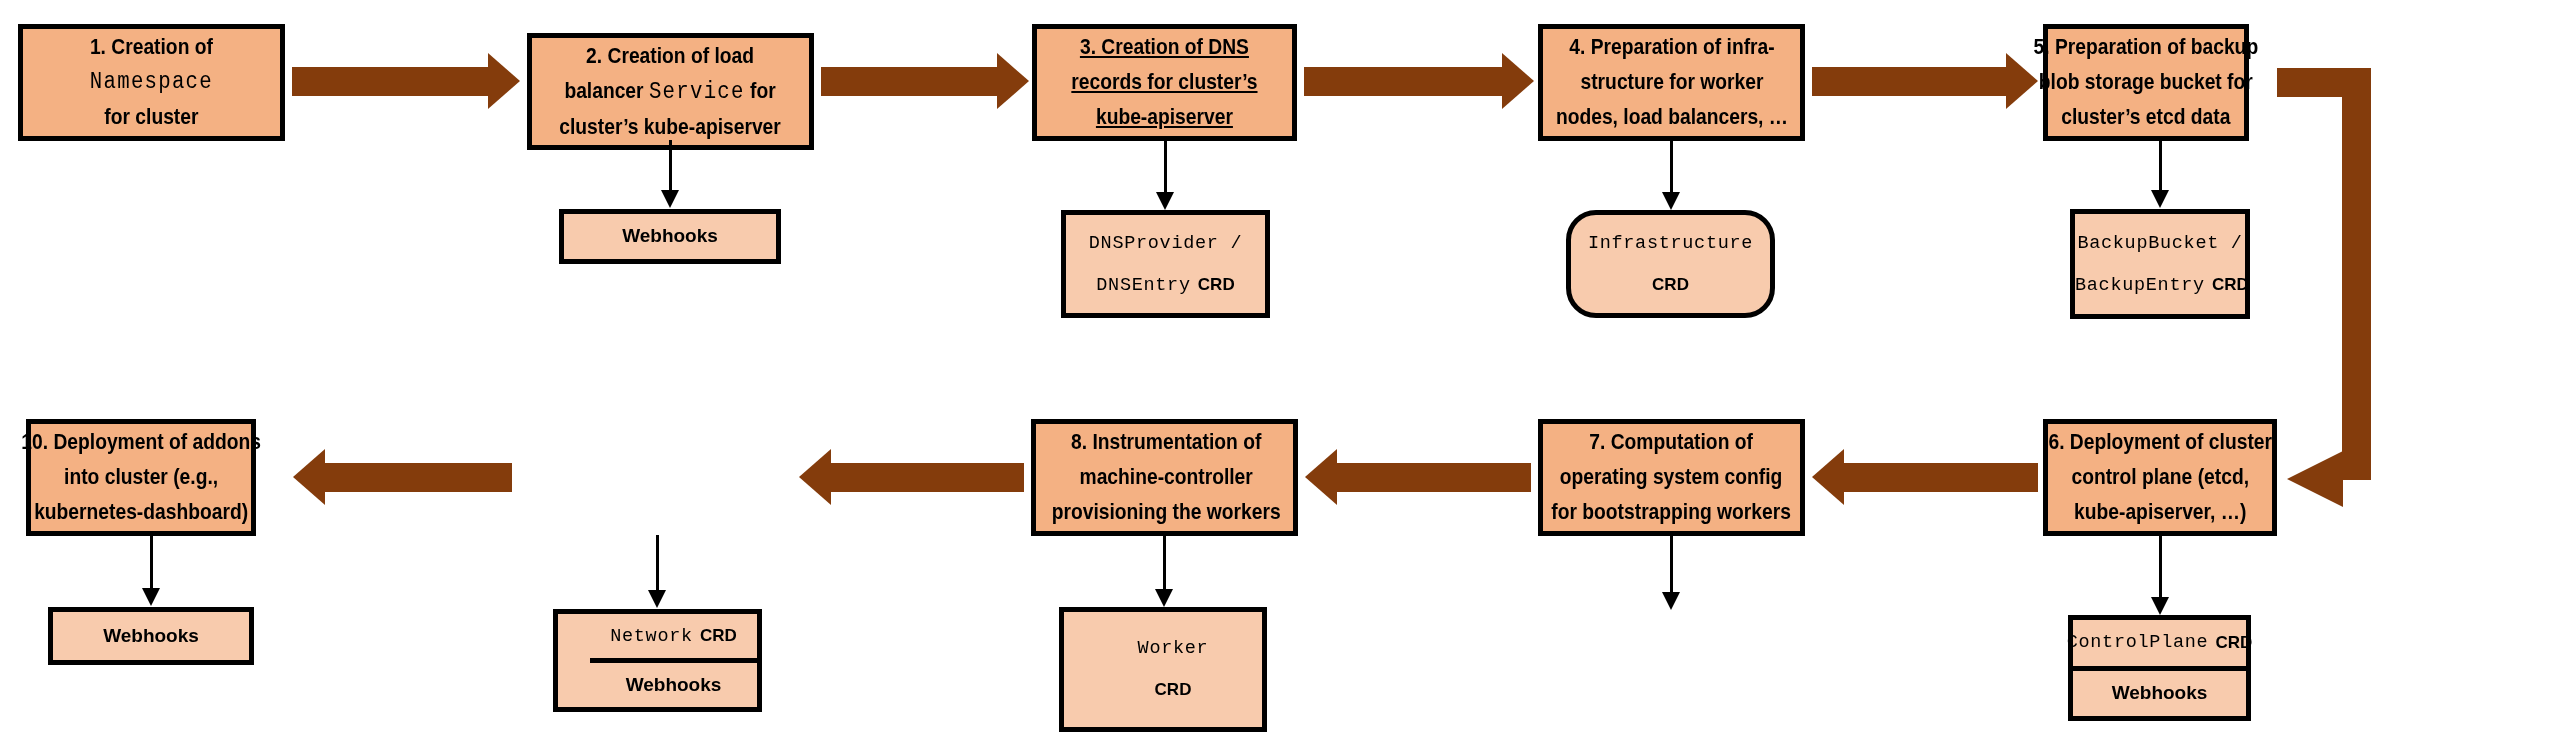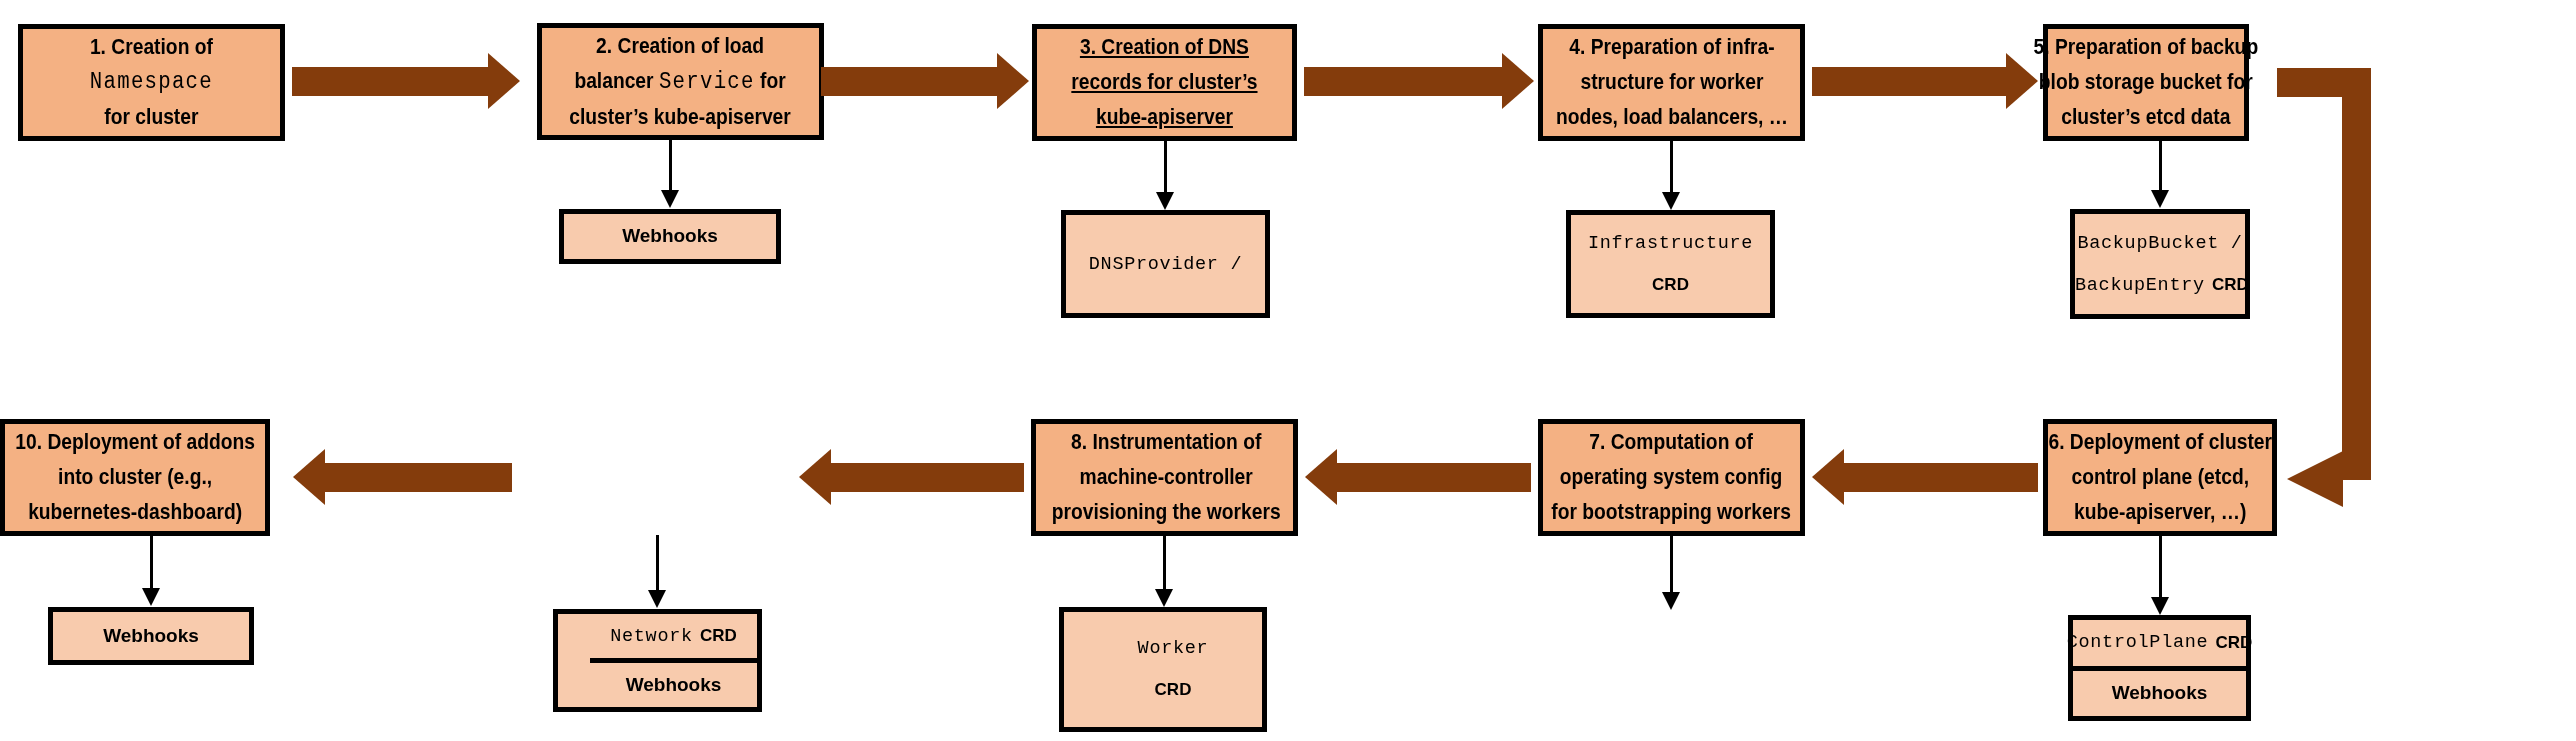--- a/index.html
+++ b/index.html
@@ -104,21 +104,21 @@
       <div class="ln imono"><span>Namespace</span></div>
       <div class="ln"><span>for cluster</span></div>
     </div>
   </div>
 
   <div class="arrow right" style="left:292px;top:53px;width:228px;">
     <div class="shaft"></div>
     <div class="head"></div>
   </div>
 
-  <div class="box" style="left:527px;top:23px;width:287px;margin-left:10px;">
+  <div class="box" style="left:527px;top:33px;width:287px;">
     <div class="lbl">
       <div class="ln"><span>2. Creation of load</span></div>
       <div class="ln"><span>balancer </span><span class="imono">Service</span><span> for</span></div>
       <div class="ln"><span>cluster’s kube-apiserver</span></div>
     </div>
   </div>
 
   <div class="conn" style="left:661px;top:140px;height:68px;">
     <div class="stem"></div>
     <div class="tip"></div>
@@ -141,41 +141,42 @@
     </div>
   </div>
 
   <div class="conn" style="left:1156px;top:140px;height:70px;">
     <div class="stem"></div>
     <div class="tip"></div>
   </div>
 
   <div class="sub" style="left:1061px;top:210px;width:209px;height:108px;">
     <div class="subline"><span>DNSProvider /</span></div>
+    <div class="subline"><span>DNSEntry</span><span class="crd gap">CRD</span></div>
   </div>
 
   <div class="arrow right" style="left:1304px;top:53px;width:230px;">
     <div class="shaft"></div>
     <div class="head"></div>
   </div>
 
   <div class="box" style="left:1538px;top:23.5px;width:267px;">
     <div class="lbl">
       <div class="ln"><span>4. Preparation of infra-</span></div>
       <div class="ln"><span>structure for worker</span></div>
       <div class="ln"><span>nodes, load balancers, …</span></div>
     </div>
   </div>
 
   <div class="conn" style="left:1662px;top:140px;height:70px;">
     <div class="stem"></div>
     <div class="tip"></div>
   </div>
 
-  <div class="sub" style="left:1566px;top:210px;width:209px;height:108px;">
+  <div class="sub" style="left:1566px;top:210px;width:209px;height:108px;border-radius:30px;">
     <div class="subline"><span>Infrastructure</span></div>
     <div class="subline"><span class="crd">CRD</span></div>
   </div>
 
   <div class="arrow right" style="left:1812px;top:53px;width:226px;">
     <div class="shaft"></div>
     <div class="head"></div>
   </div>
 
   <div class="box" style="left:2043px;top:23.5px;width:206px;">
@@ -284,21 +285,21 @@
     <div class="subrow">
         <span class="wh">Webhooks</span>
       </div>
   </div>
 
   <div class="arrow left" style="left:293px;top:449px;width:219px;">
     <div class="shaft"></div>
     <div class="head"></div>
   </div>
 
-  <div class="box" style="left:0;top:419px;width:270px;">
+  <div class="box" style="left:26px;top:419px;width:230px;">
     <div class="lbl">
       <div class="ln"><span>10. Deployment of addons</span></div>
       <div class="ln"><span>into cluster (e.g.,</span></div>
       <div class="ln"><span>kubernetes-dashboard)</span></div>
     </div>
   </div>
 
   <div class="conn" style="left:142px;top:535px;height:71px;">
     <div class="stem"></div>
     <div class="tip"></div>

